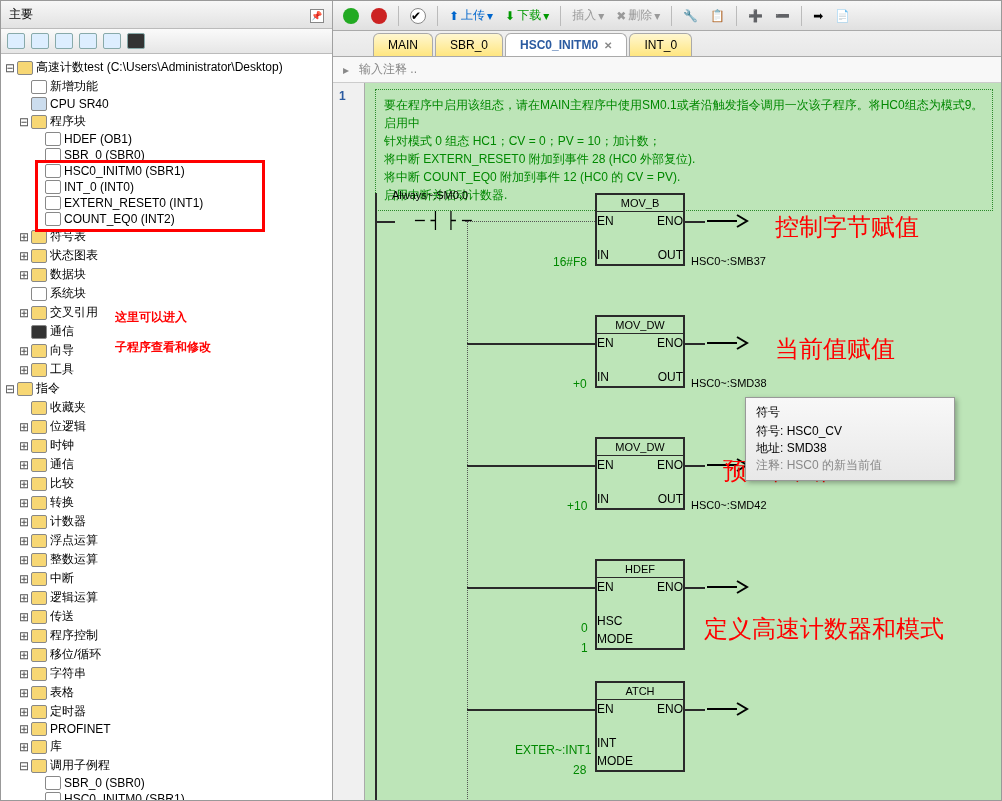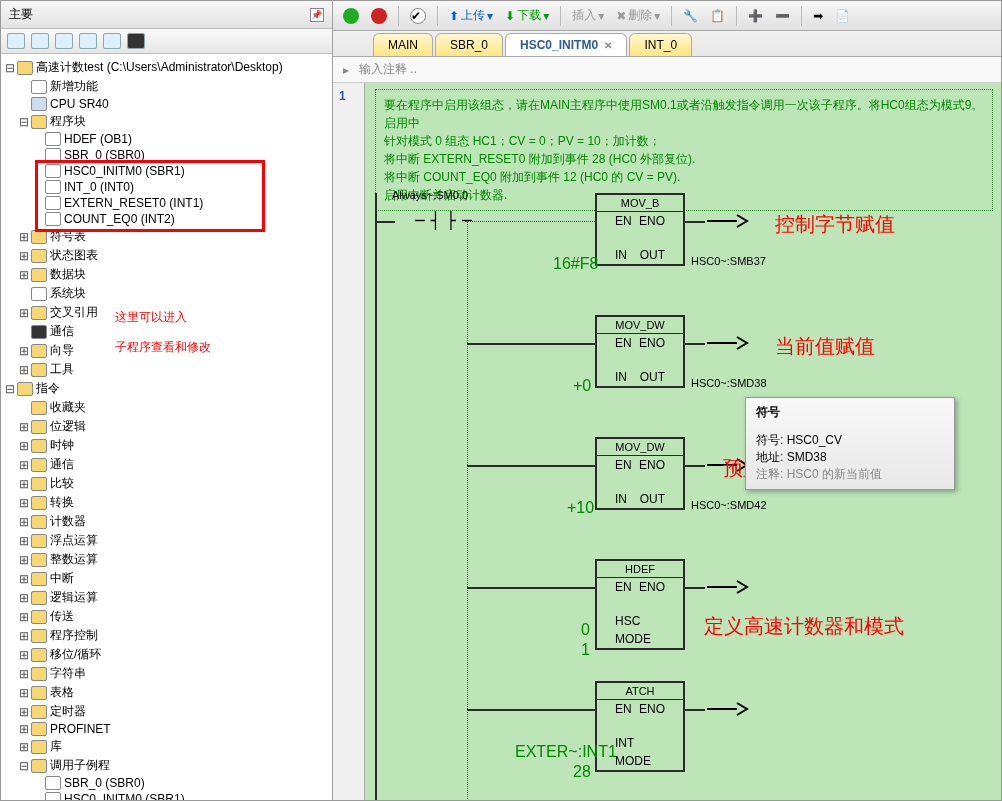--- a/index.html
+++ b/index.html
@@ -1,34 +1,34 @@
 <!DOCTYPE html>
 <html><head>
 <meta charset="utf-8">
 <style>
 *{box-sizing:border-box;margin:0;padding:0;font-family:"Microsoft YaHei",Arial,sans-serif;font-size:12px}
 body{background:#e8e8e8;overflow:hidden}
 .app{display:flex;width:1002px;height:801px;border:1px solid #999}
 
 .left{width:332px;display:flex;flex-direction:column;background:#f0f0f0;border-right:1px solid #a0a0a0}
-.left-title{background:linear-gradient(#f7f7f7,#e2e2e2);border-bottom:1px solid #bbb;padding:5px 8px;display:flex;align-items:center;justify-content:space-between}
+.left-title{background:linear-gradient(#f7f7f7,#e2e2e2);border-bottom:1px solid #bbb;padding:5px 8px;display:flex;align-items:flex-end;justify-content:space-between}
 .pin{width:14px;height:14px;border:1px solid #888;background:#fff;font-size:9px;text-align:center;line-height:12px}
 .left-tools{background:linear-gradient(#fafafa,#e6e6e6);border-bottom:1px solid #bbb;padding:4px 6px;display:flex;gap:6px}
 .tb{width:18px;height:16px;border:1px solid #8aa;background:#def;border-radius:2px}
 .tb.mon{background:#333}
 .tree{flex:1;overflow:auto;background:#fff;padding:4px 0;position:relative}
 .tn{display:flex;align-items:center;padding:1px 2px;white-space:nowrap;cursor:default}
 .tn .tw{width:14px;text-align:center;color:#555}
 .tn .ic{width:16px;height:14px;margin-right:3px;display:inline-block;border:1px solid #888;background:#ffe9a8;border-radius:2px}
 .tn .ic.pg{background:#fff}
 .tn .ic.fld{background:#f7d774}
 .tn .ic.cpu{background:#cde}
 .tn .ic.comm{background:#333}
 .redbox{position:absolute;border:3px solid #f00;pointer-events:none}
-.redtext{position:absolute;color:#f00;font-size:20px;font-weight:400;pointer-events:none;line-height:1.4}
+.redtext{position:absolute;color:#f00;font-size:20px;font-weight:700;pointer-events:none;line-height:1.4}
 .ind{display:inline-block}
 
 .right{flex:1;display:flex;flex-direction:column;background:#bde5b8}
 .rtoolbar{background:linear-gradient(#f7f7f7,#e0e0e0);border-bottom:1px solid #aaa;padding:3px 6px;display:flex;align-items:center;gap:4px;height:30px}
 .rbtn{display:flex;align-items:center;gap:2px;padding:2px 4px;border-radius:3px}
 .bicon{width:16px;height:16px;border-radius:8px}
 .play{background:#2a2}.stop{background:#c22}
 .chk{background:#fff;border:1px solid #888}
 .up{color:#06c}.dn{color:#090}
 .sep{width:1px;height:20px;background:#bbb;margin:0 3px}
@@ -45,28 +45,28 @@
 .network{position:absolute;left:42px;right:8px}
 .rail{position:absolute;left:0;top:0;bottom:0;width:2px;background:#2a2a2a}
 .wire{position:absolute;height:2px;background:#2a2a2a}
 .vwire{position:absolute;width:2px;background:#2a2a2a}
 .dotwire{position:absolute;border-top:1px dotted #555;height:0}
 .contact{position:absolute;width:90px;height:40px}
 .contact .lbl{position:absolute;top:-14px;width:100%;text-align:center;font-size:11px}
 .contact .sym{position:absolute;top:8px;left:30px;font-family:monospace;font-size:16px;letter-spacing:6px}
 .fblock{position:absolute;border:2px solid #2a2a2a;background:#bde5b8}
 .fblock .title{text-align:center;border-bottom:1px solid #2a2a2a;padding:2px 0;font-size:11px}
-.fblock .row{display:flex;justify-content:space-between;padding:2px 18px;font-size:11px}
-.param{position:absolute;font-size:16px;color:#008800}
+.fblock .row{display:flex;justify-content:space-between;padding:2px 0;font-size:11px}
+.param{position:absolute;font-size:12px;color:#008800}
 .outparam{position:absolute;font-size:11px;color:#000}
 .arrow{position:absolute}
 .arrow svg{overflow:visible}
-.ann{position:absolute;color:#f00;font-size:20px}
+.ann{position:absolute;color:#f00;font-size:24px}
 .tooltip{position:absolute;background:linear-gradient(#f8f8f8,#e8e8e8);border:1px solid #999;box-shadow:2px 2px 5px rgba(0,0,0,.3);padding:6px 10px;font-size:12px}
-.tooltip .tt{font-weight:700;margin-bottom:11px}
+.tooltip .tt{font-weight:400;margin-bottom:2px}
 </style>
 </head>
 <body>
 
 <div class="app">
 
   <div class="left">
     <div class="left-title">
       <span>主要</span>
       <span class="pin">📌</span>

